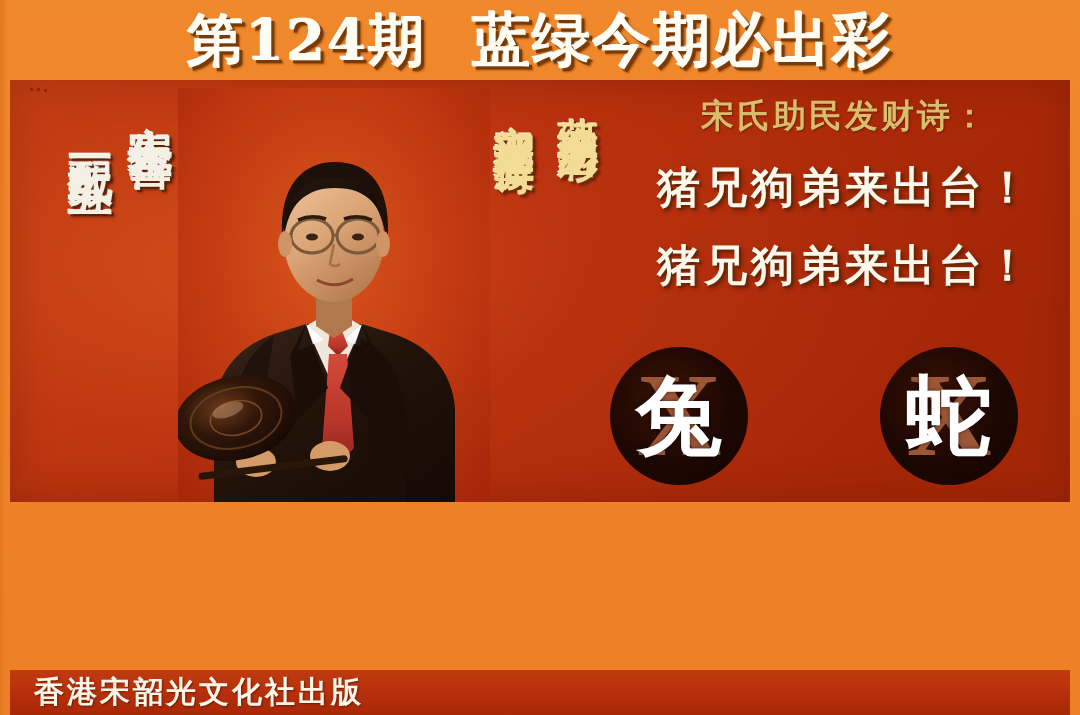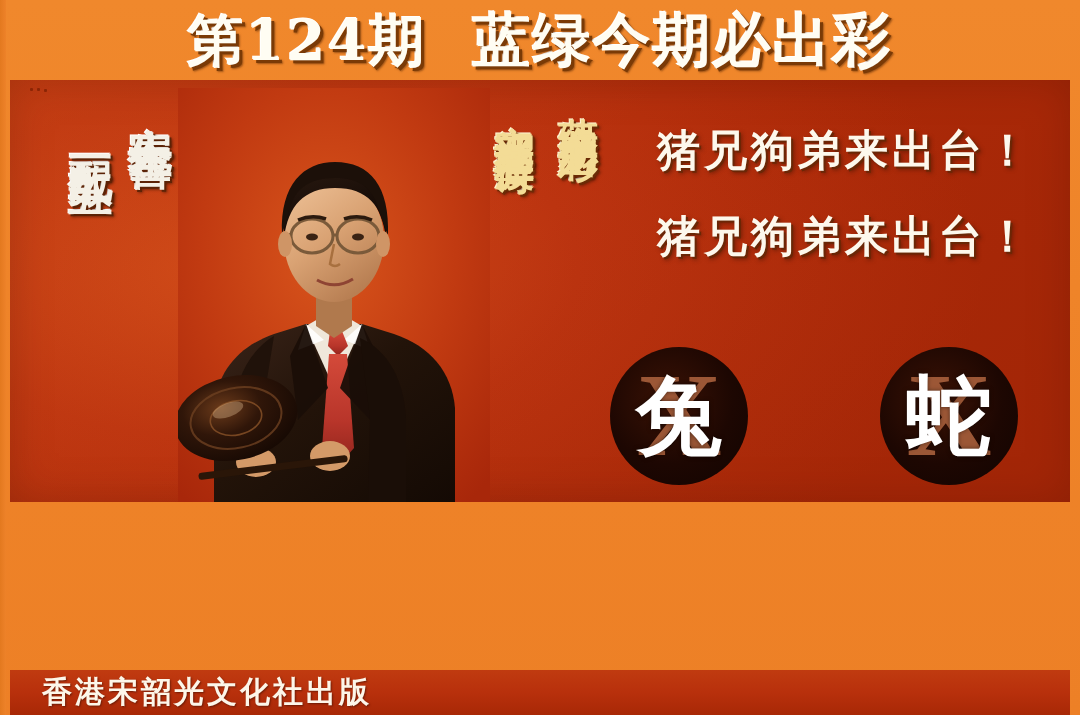--- a/index.html
+++ b/index.html
@@ -130,21 +130,21 @@
     text-shadow: 1px 1px 2px rgba(70,20,0,0.6);
     white-space: nowrap;
   }
   .poem-line {
     font-family: "DejaVu Serif", "Liberation Serif", serif;
     font-size: 43px;
     font-weight: bold;
     color: #fdf8ec;
     letter-spacing: 4px;
     text-align: center;
-    margin-top: 28px;
+    margin-top: 20px;
     text-shadow:
       2px 2px 0 #6a2706,
       3px 3px 4px rgba(60,18,2,0.55);
     white-space: nowrap;
   }
 
   
   .medallions {
     position: absolute;
     left: 600px;
@@ -202,21 +202,21 @@
     display: flex;
     align-items: center;
     z-index: 20;
   }
   .footer-text {
     font-family: "DejaVu Serif", "Liberation Serif", serif;
     font-size: 30px;
     font-weight: bold;
     color: #fdf6e9;
     letter-spacing: 3px;
-    padding-left: 32px;
+    padding-left: 24px;
     text-shadow: 1px 1px 2px rgba(60,15,0,0.6);
     white-space: nowrap;
   }
 
   
   .speck {
     position: absolute;
     width: 3px; height: 3px;
     background: #8c2505;
     border-radius: 1px;
@@ -338,20 +338,21 @@
 
         <rect x="20" y="376" width="150" height="7" rx="3" fill="#2a1608" transform="rotate(-7 95 379)"></rect>
       </svg>
     </div>
 
     <div class="vcol vcol-gold" id="col-lanlv">蓝绿今期必出彩</div>
 
     <div class="vcol vcol-gold" id="col-luopan">宋韶光罗盘看波诗：</div>
 
     <div class="poem">
+      <div class="poem-head">宋氏助民发财诗：</div>
       <div class="poem-line">猪兄狗弟来出台！</div>
       <div class="poem-line">猪兄狗弟来出台！</div>
     </div>
 
     <div class="medallions">
       <div class="medallion">
         <div class="xmark">X</div>
         <div class="zodiac">兔</div>
       </div>
       <div class="medallion">

